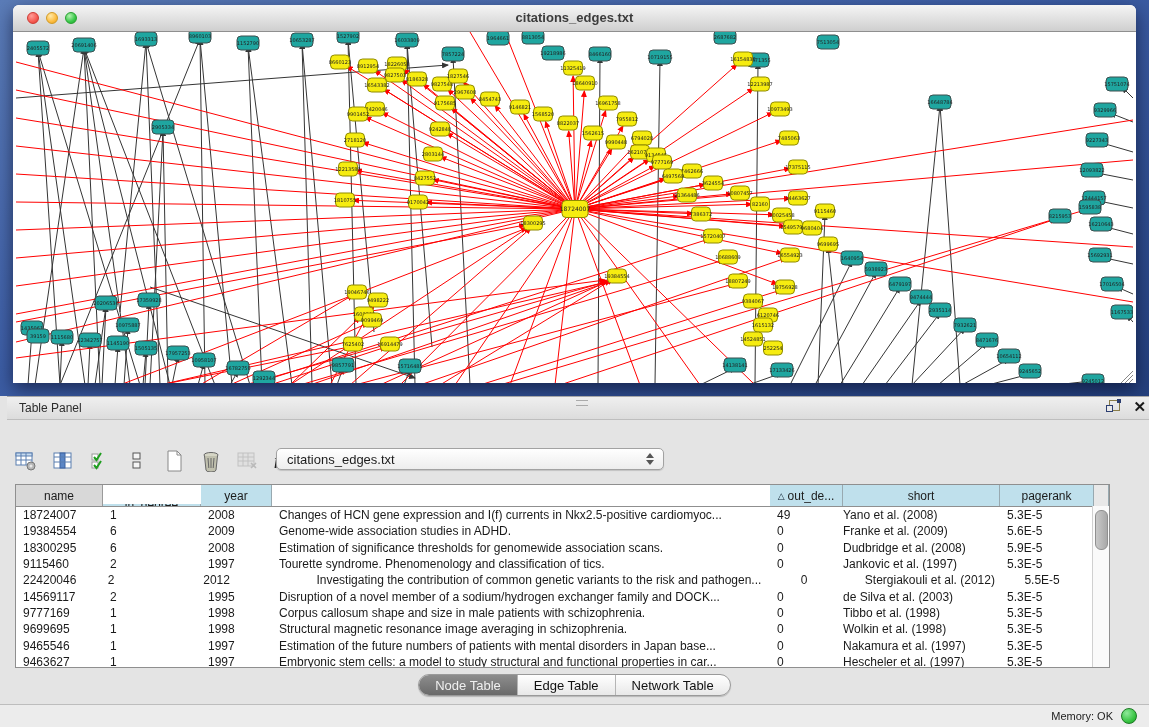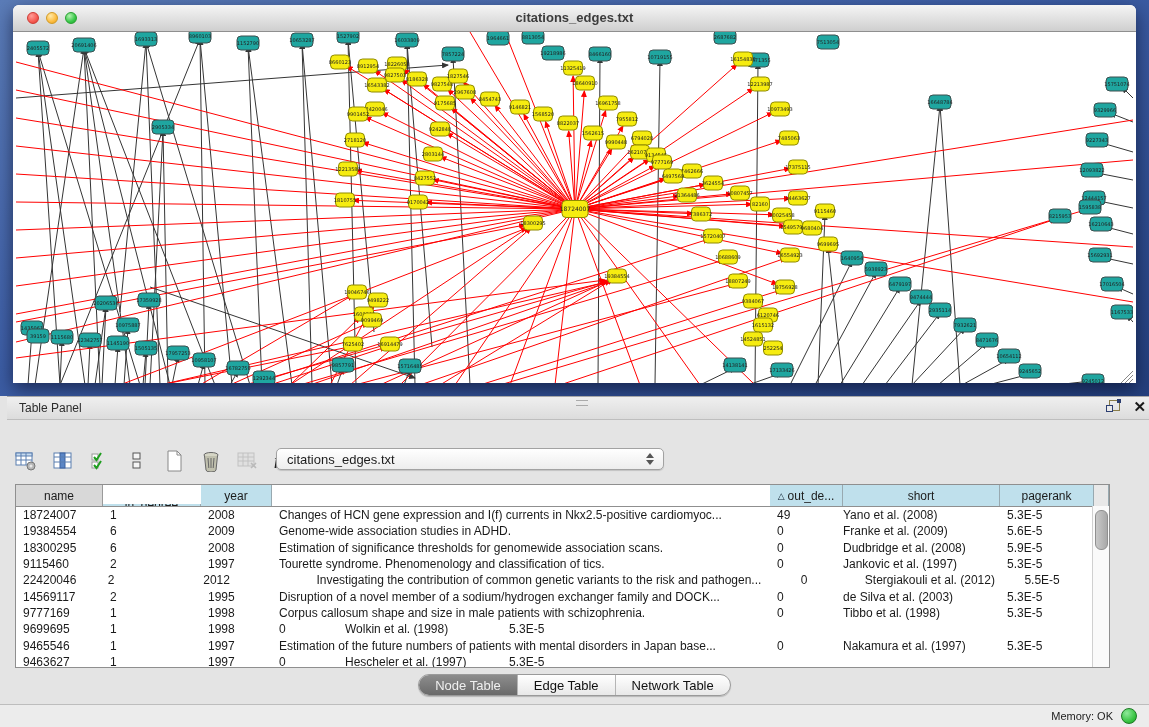--- a/index.html
+++ b/index.html
@@ -702,37 +702,39 @@
           <div class="td" style="width: 71px;">1998</div>
           <div class="td" style="width: 498px;">Corpus callosum shape and size in male patients with schizophrenia.</div>
           <div class="td" style="width: 73px;">0</div>
           <div class="td center" style="width: 157px;">Tibbo et al. (1998)</div>
           <div class="td" style="width: 94px;">5.3E-5</div>
         </div>
         <div class="tr">
           <div class="td" style="width: 87px;">9699695</div>
           <div class="td" style="width: 98px;">1</div>
           <div class="td" style="width: 71px;">1998</div>
+          <div class="td" style="width: 498px;">Structural magnetic resonance image averaging in schizophrenia.</div>
           <div class="td" style="width: 73px;">0</div>
           <div class="td center" style="width: 157px;">Wolkin et al. (1998)</div>
           <div class="td" style="width: 94px;">5.3E-5</div>
         </div>
         <div class="tr">
           <div class="td" style="width: 87px;">9465546</div>
           <div class="td" style="width: 98px;">1</div>
           <div class="td" style="width: 71px;">1997</div>
           <div class="td" style="width: 498px;">Estimation of the future numbers of patients with mental disorders in Japan base...</div>
           <div class="td" style="width: 73px;">0</div>
           <div class="td center" style="width: 157px;">Nakamura et al. (1997)</div>
           <div class="td" style="width: 94px;">5.3E-5</div>
         </div>
         <div class="tr">
           <div class="td" style="width: 87px;">9463627</div>
           <div class="td" style="width: 98px;">1</div>
           <div class="td" style="width: 71px;">1997</div>
+          <div class="td" style="width: 498px;">Embryonic stem cells: a model to study structural and functional properties in car...</div>
           <div class="td" style="width: 73px;">0</div>
           <div class="td center" style="width: 157px;">Hescheler et al. (1997)</div>
           <div class="td" style="width: 94px;">5.3E-5</div>
         </div>
       </div>
     <div class="vscroll">
         <div class="vthumb"></div>
       </div>
   </div>
 

